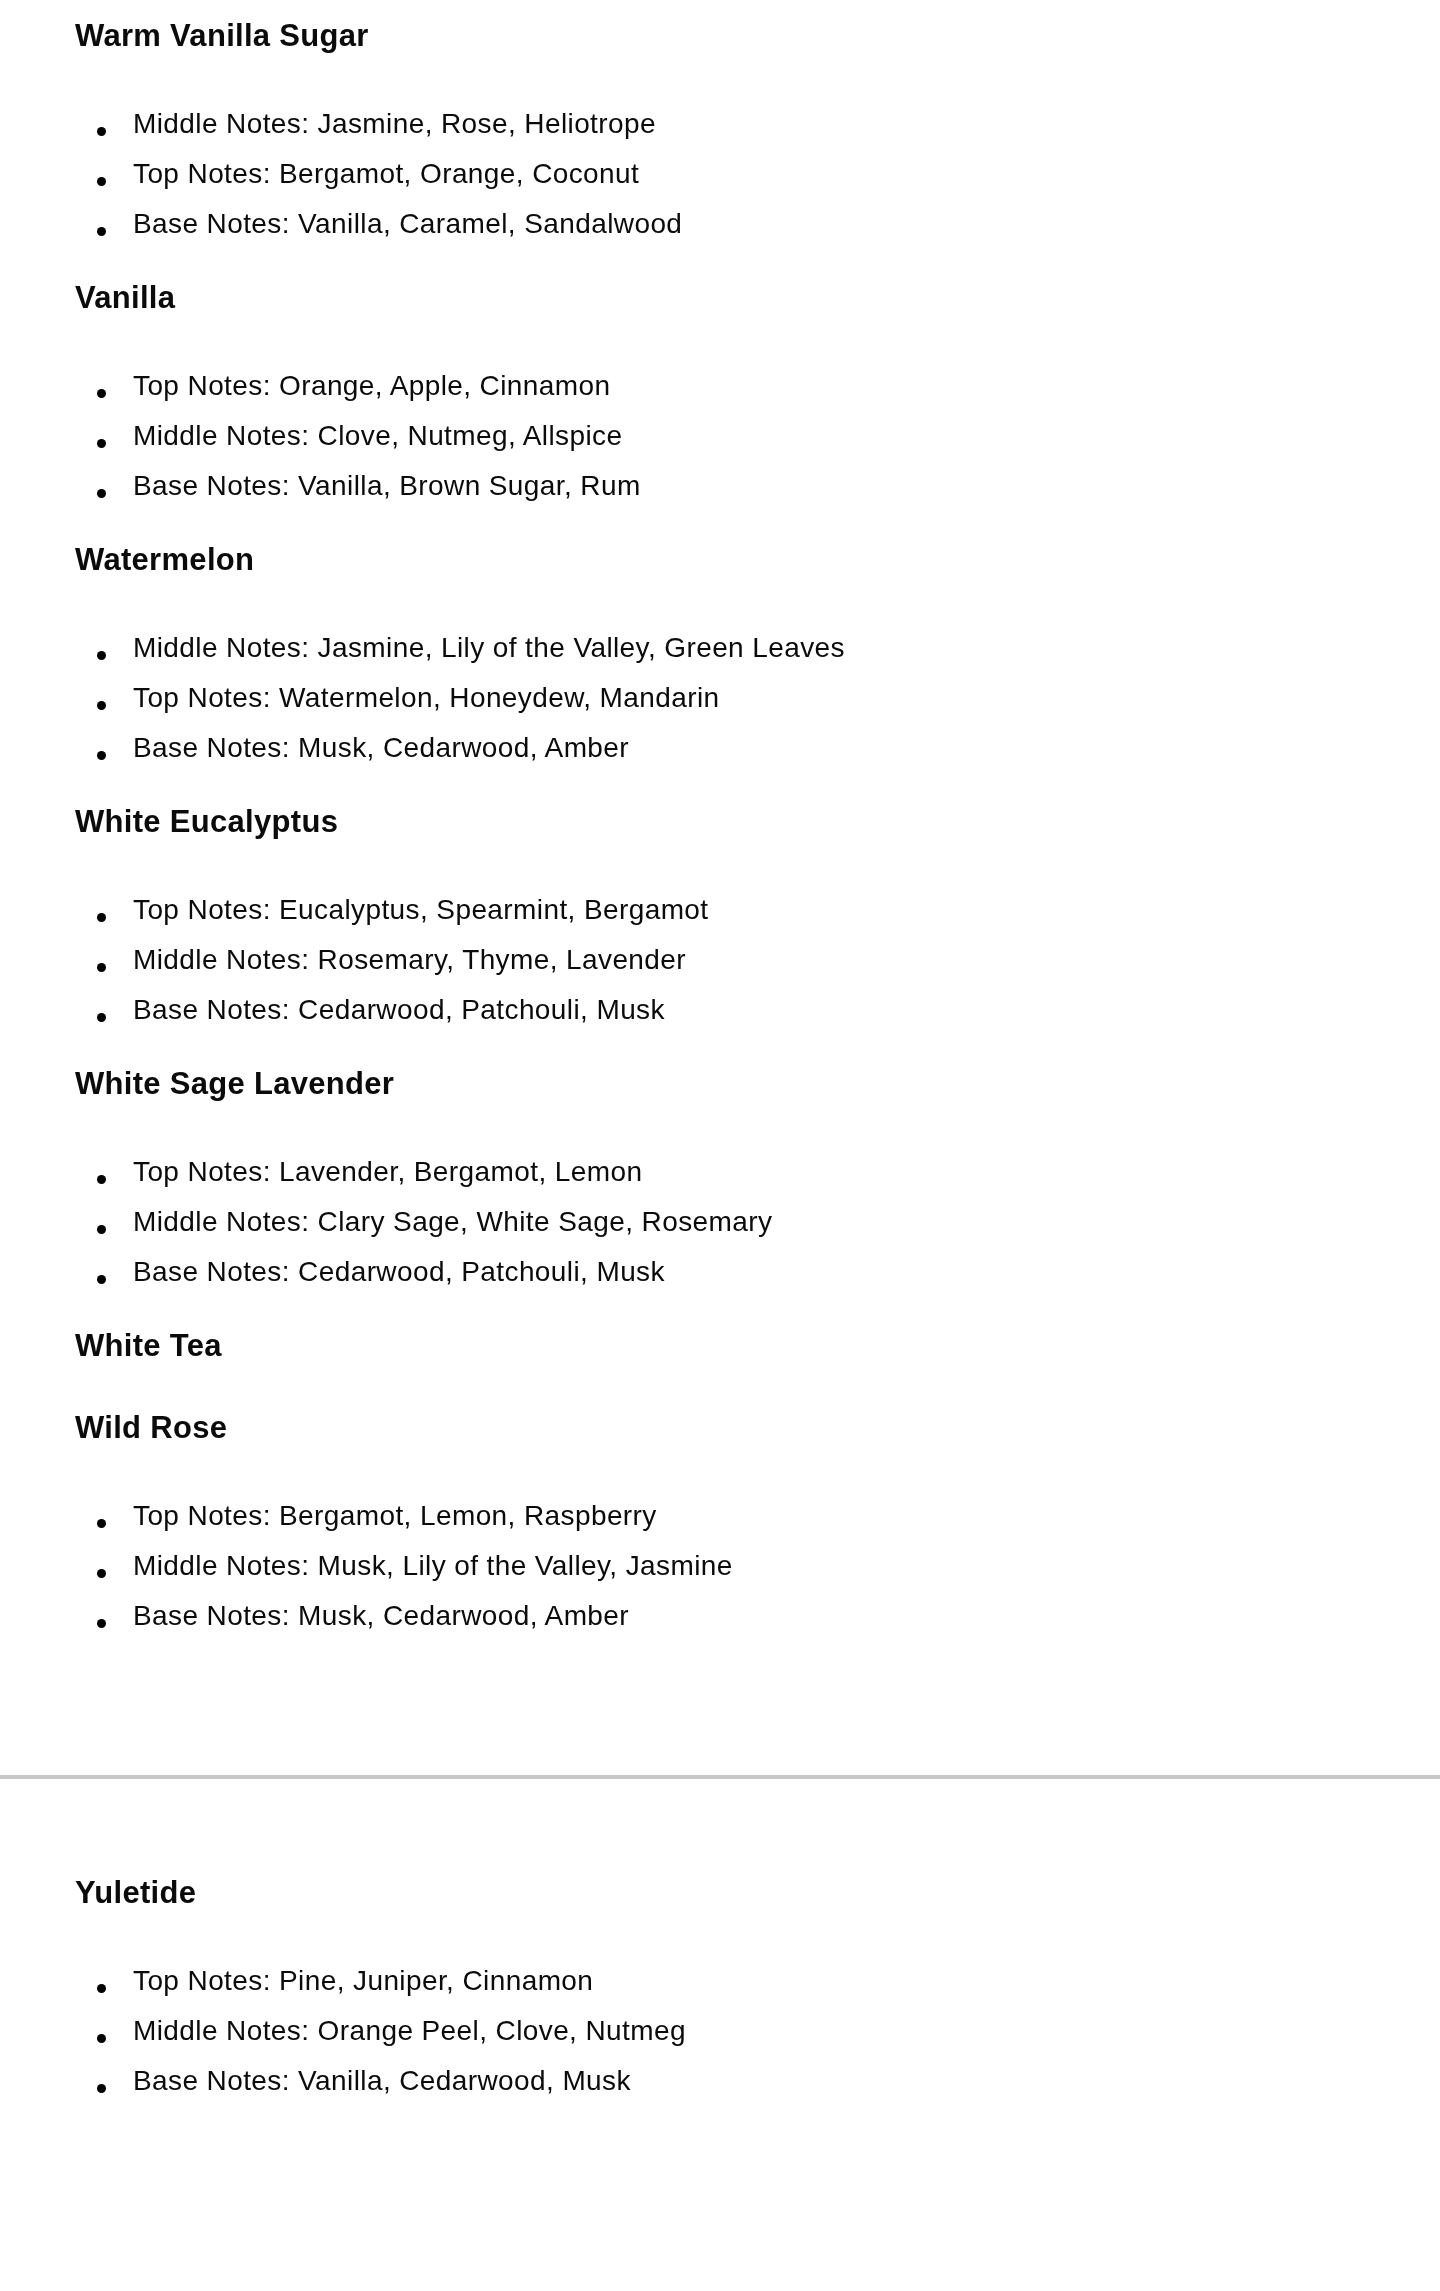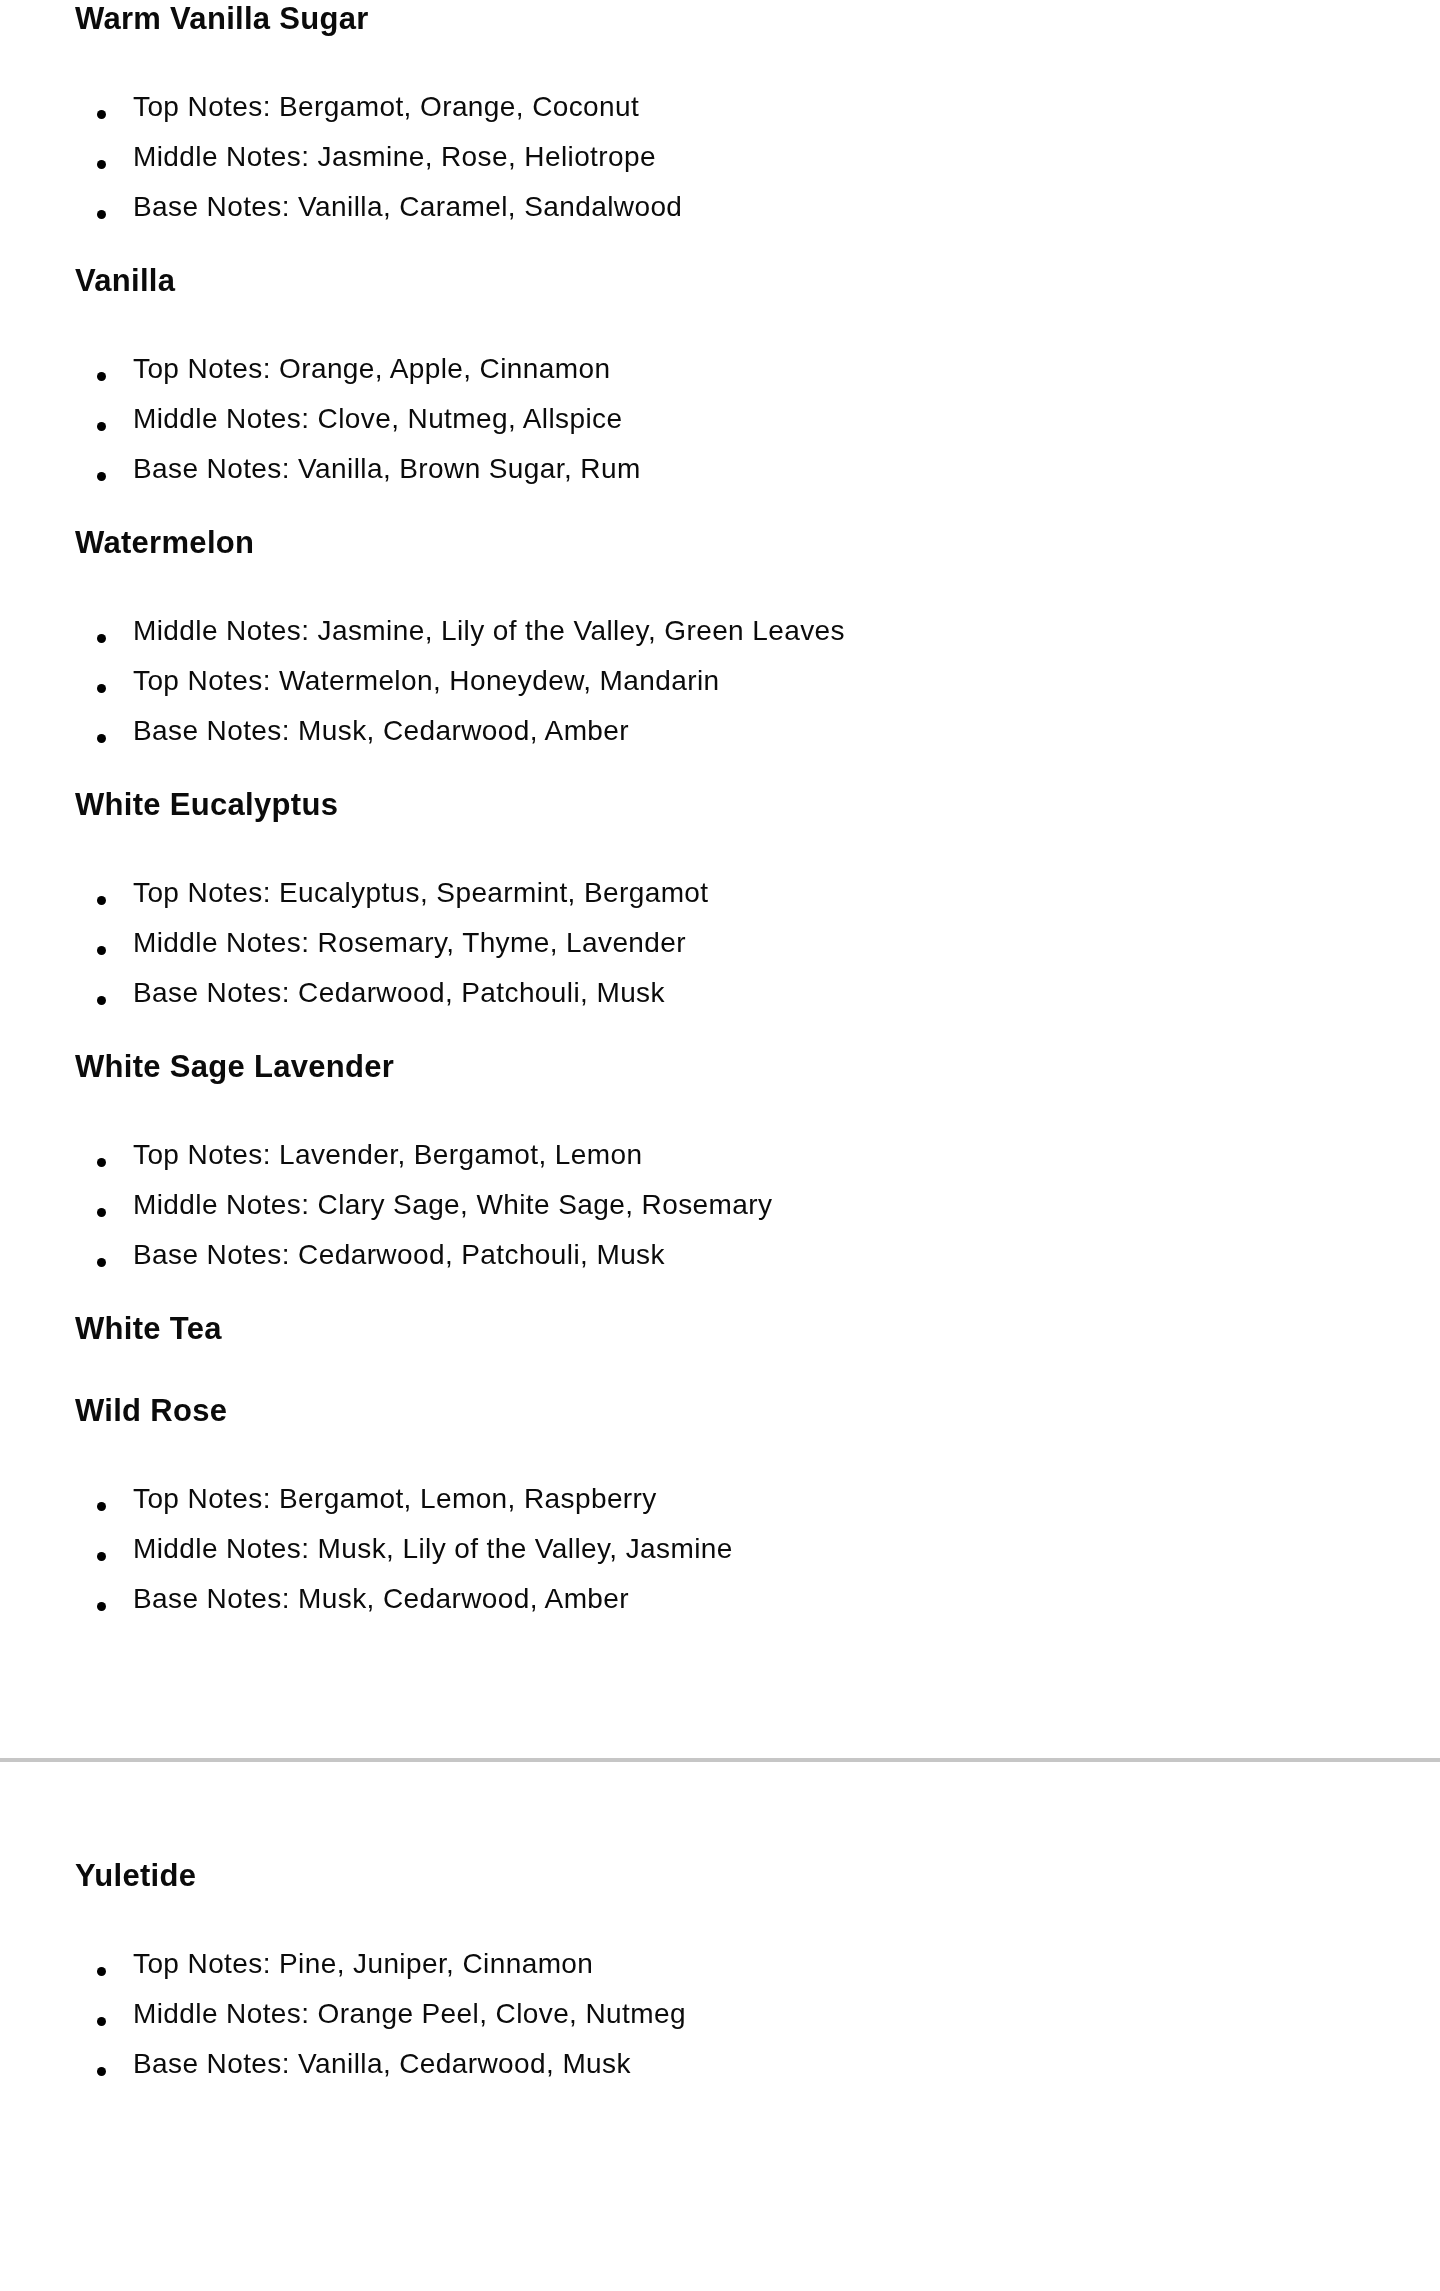--- a/index.html
+++ b/index.html
@@ -9,21 +9,21 @@
     background: #ffffff;
   }
   body {
     width: 1440px;
     height: 2291px;
     overflow: hidden;
     font-family: "Liberation Sans", "DejaVu Sans", sans-serif;
     color: #0b0b0b;
   }
   .page {
-    padding-top: 0;
+    padding-top: 17px;
     width: 1272px;
   }
   section.scent {
     padding-left: 75px;
     margin: 0 0 30px 0;
   }
   section.scent:last-of-type {
     margin-bottom: 0;
   }
   h3.scent-title {
@@ -66,22 +66,22 @@
   }
 </style>
 </head>
 <body>
 
 <div class="page">
 
   <section class="scent">
     <h3 class="scent-title">Warm Vanilla Sugar</h3>
     <ul class="notes">
+      <li>Middle Notes: Jasmine, Rose, Heliotrope</li>
       <li>Top Notes: Bergamot, Orange, Coconut</li>
-      <li>Middle Notes: Jasmine, Rose, Heliotrope</li>
       <li>Base Notes: Vanilla, Caramel, Sandalwood</li>
     </ul>
   </section>
 
   <section class="scent">
     <h3 class="scent-title">Vanilla</h3>
     <ul class="notes">
       <li>Top Notes: Orange, Apple, Cinnamon</li>
       <li>Middle Notes: Clove, Nutmeg, Allspice</li>
       <li>Base Notes: Vanilla, Brown Sugar, Rum</li>

